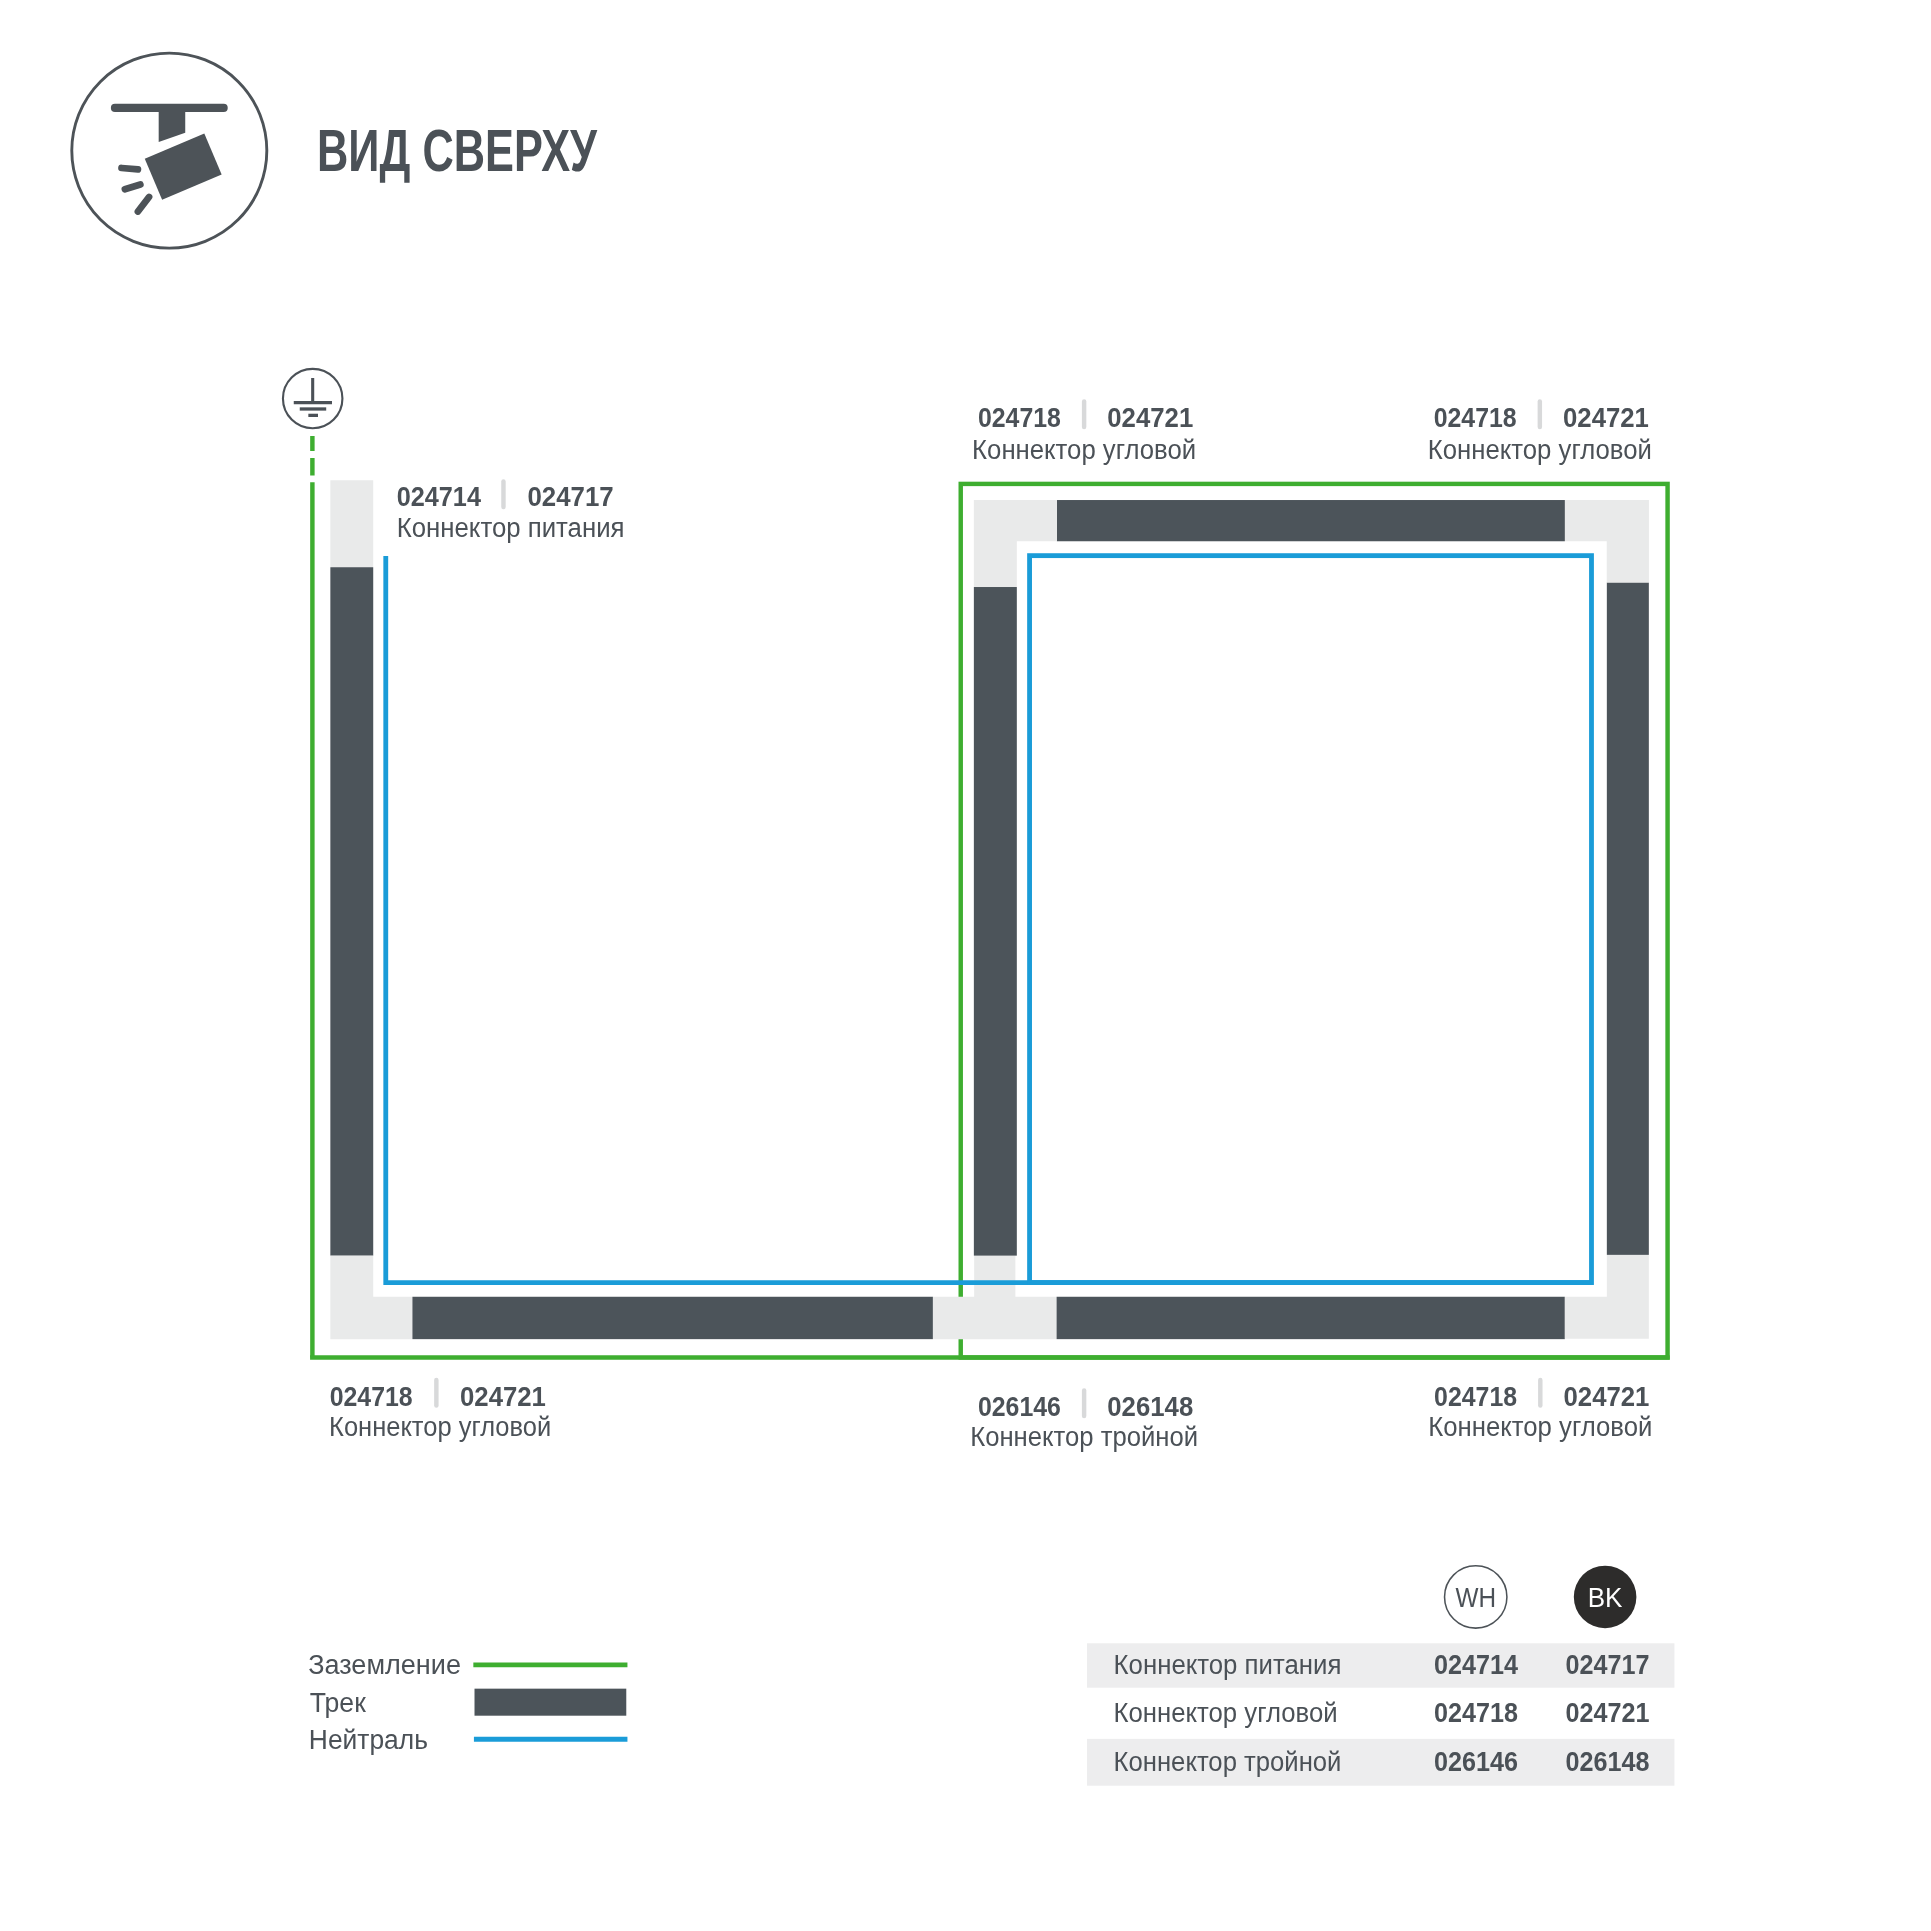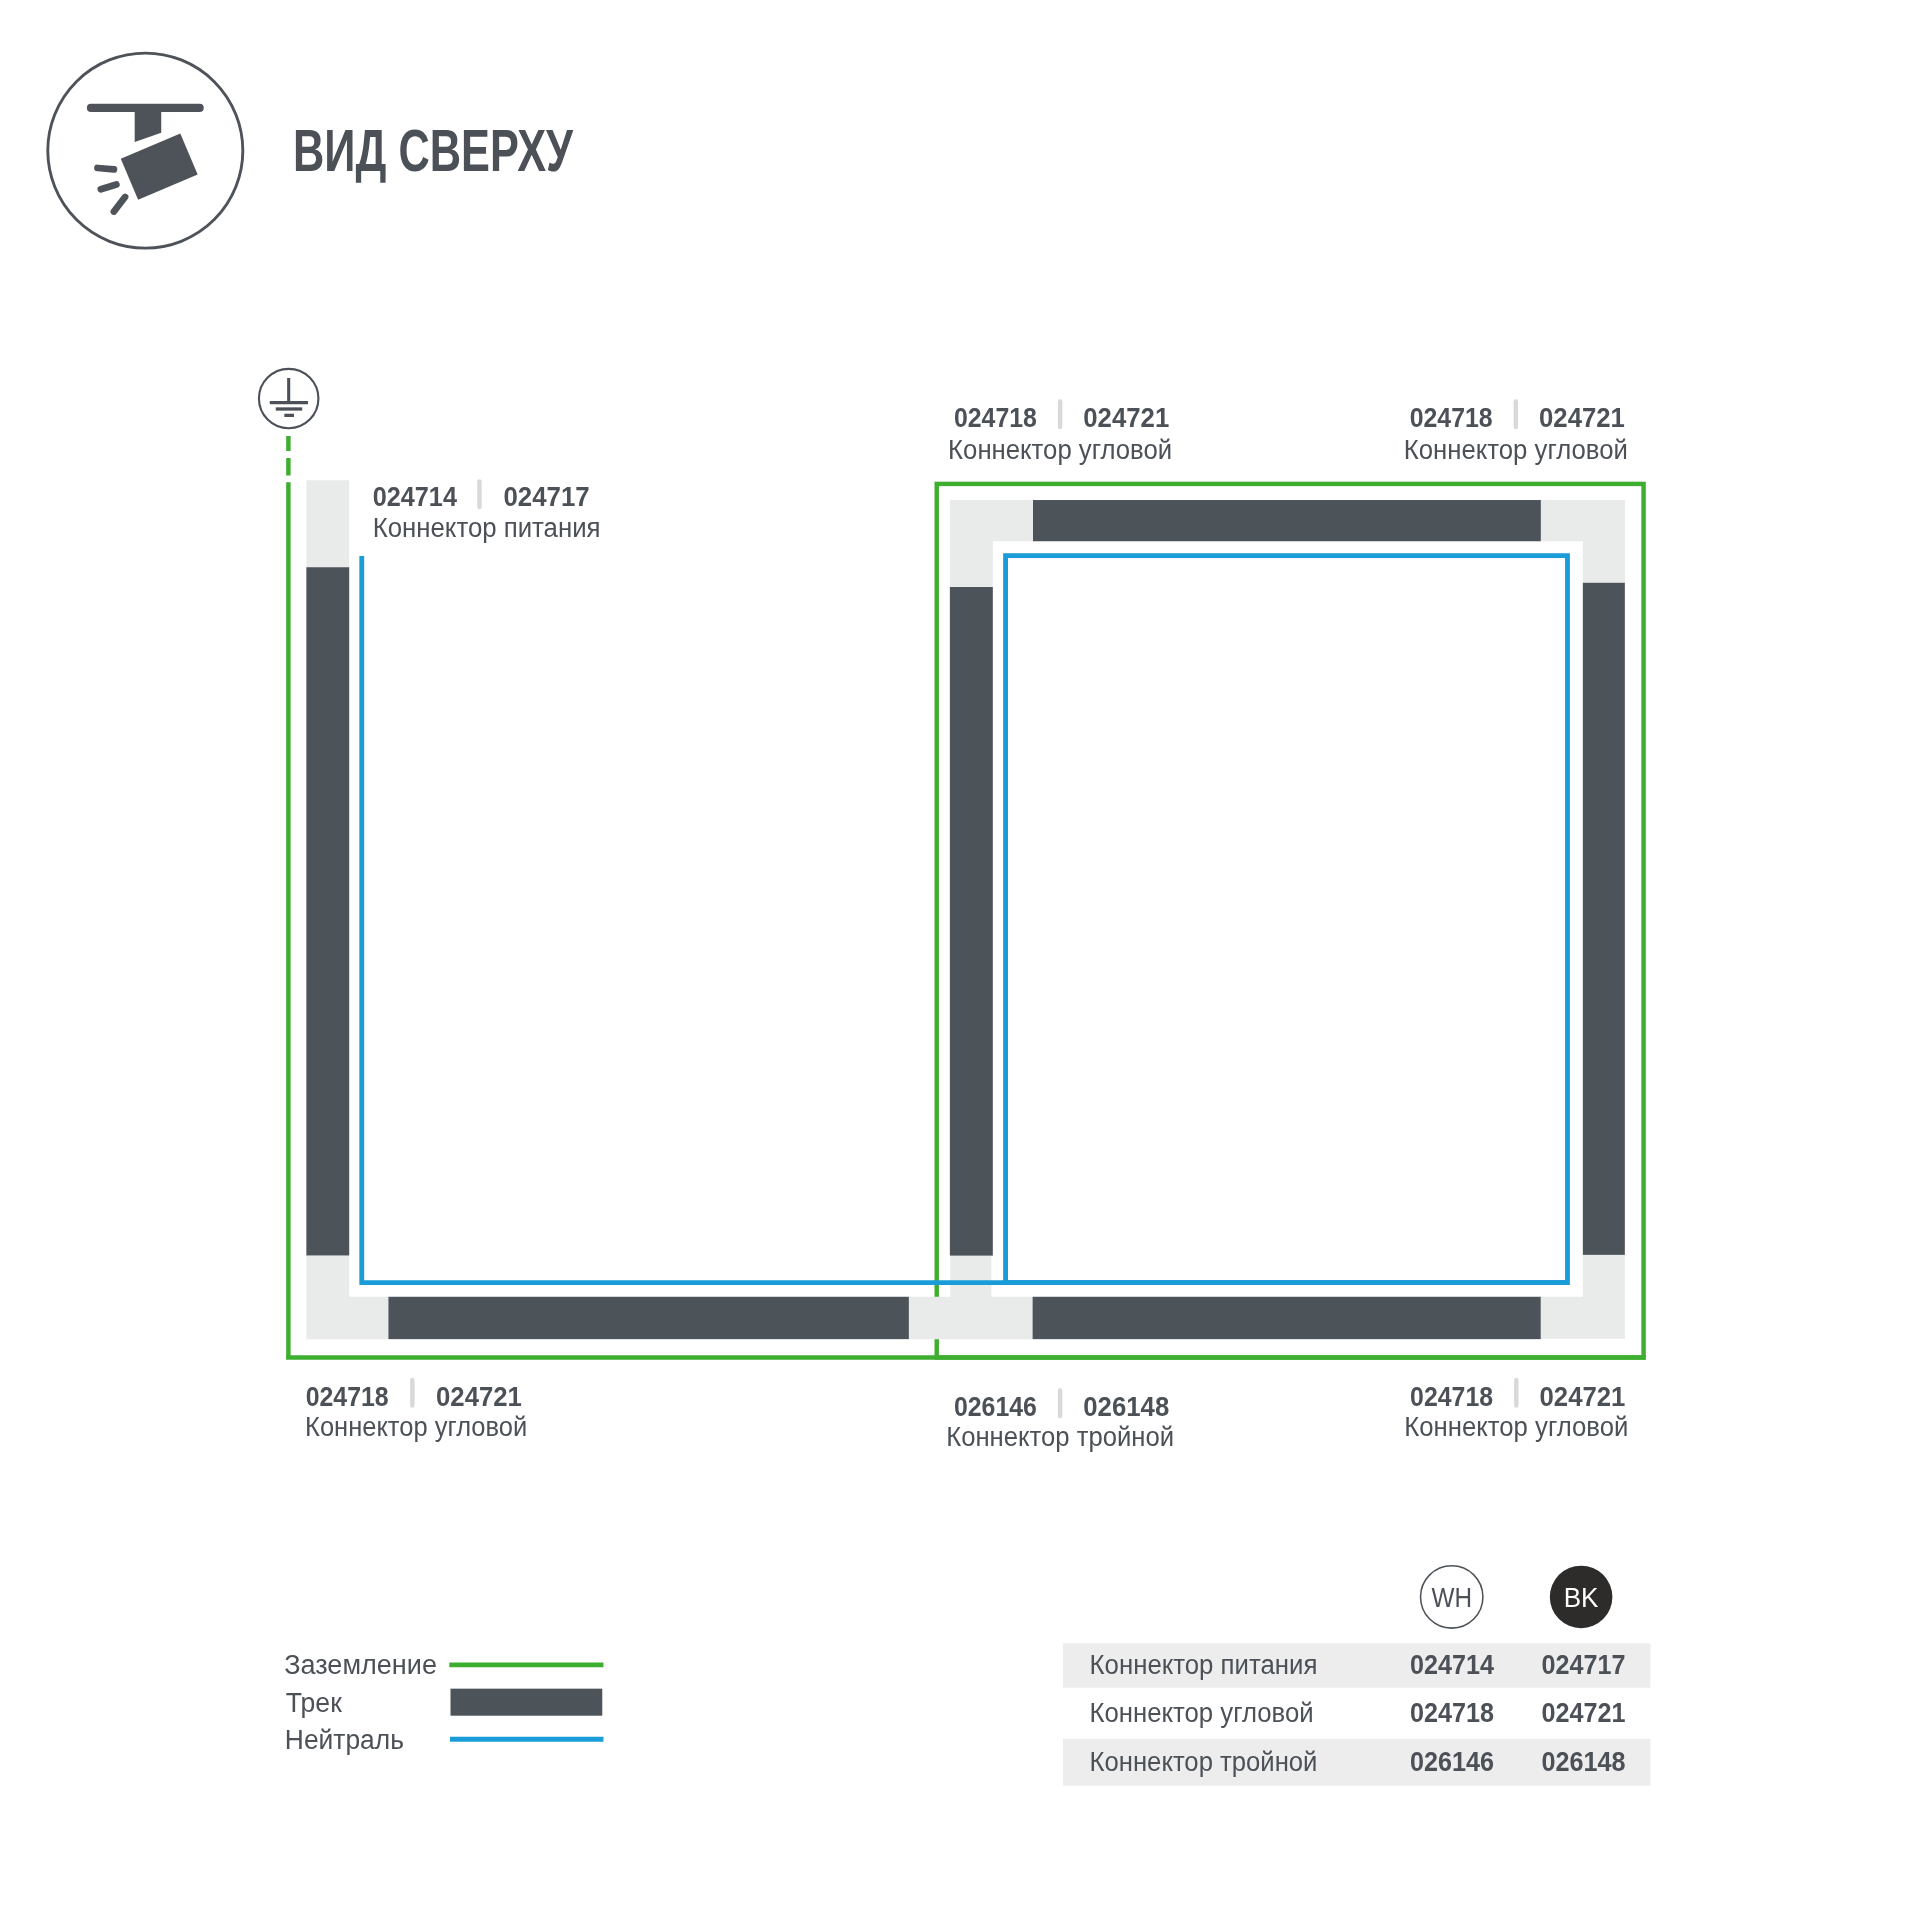--- a/index.html
+++ b/index.html
@@ -1,16 +1,16 @@
 <!DOCTYPE html>
 <html><head>
 <meta charset="utf-8">
 <style>
   html,body{margin:0;padding:0;background:#ffffff;}
-  #page{width:1709px;height:1931px;position:relative;font-family:"Liberation Sans",sans-serif;}
+  #page{width:1709px;height:1931px;position:relative;font-family:"Liberation Sans",sans-serif;padding-left:24px;}
   svg text{font-family:"Liberation Sans",sans-serif;fill:#4b5157;}
   .num{font-weight:bold;font-size:29px;}
   .nm{font-size:29px;}
 </style>
 </head>
 <body>
 <div id="page">
 <svg width="1931" height="1931" viewBox="0 0 2000 2000" xmlns="http://www.w3.org/2000/svg">
 
 <rect x="0" y="0" width="2000" height="2000" fill="#ffffff"></rect>

